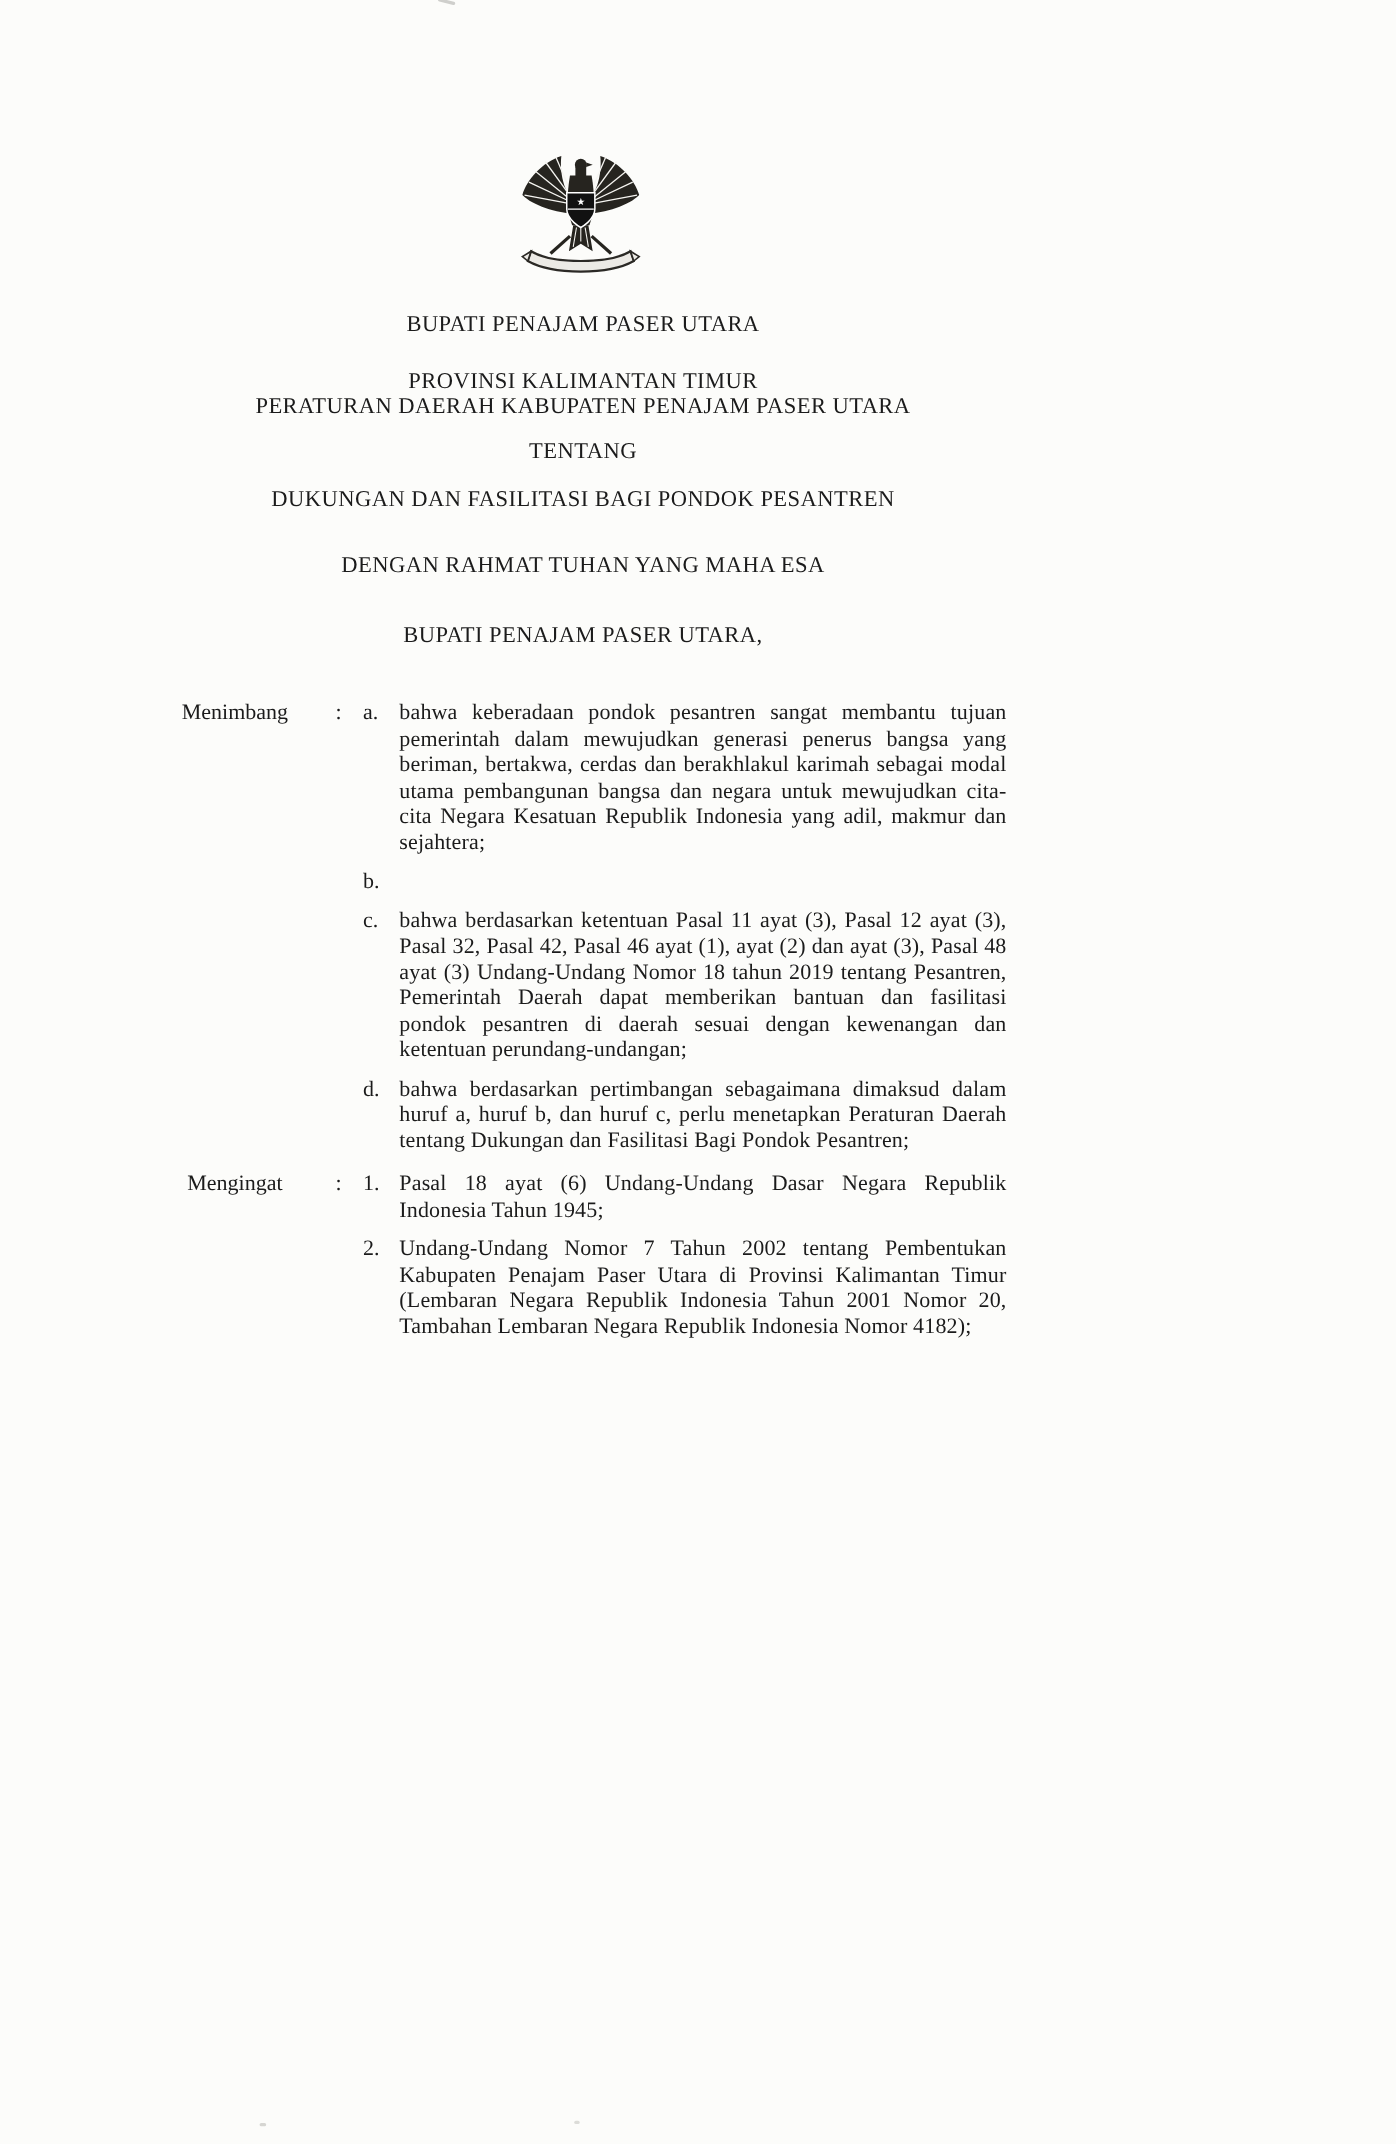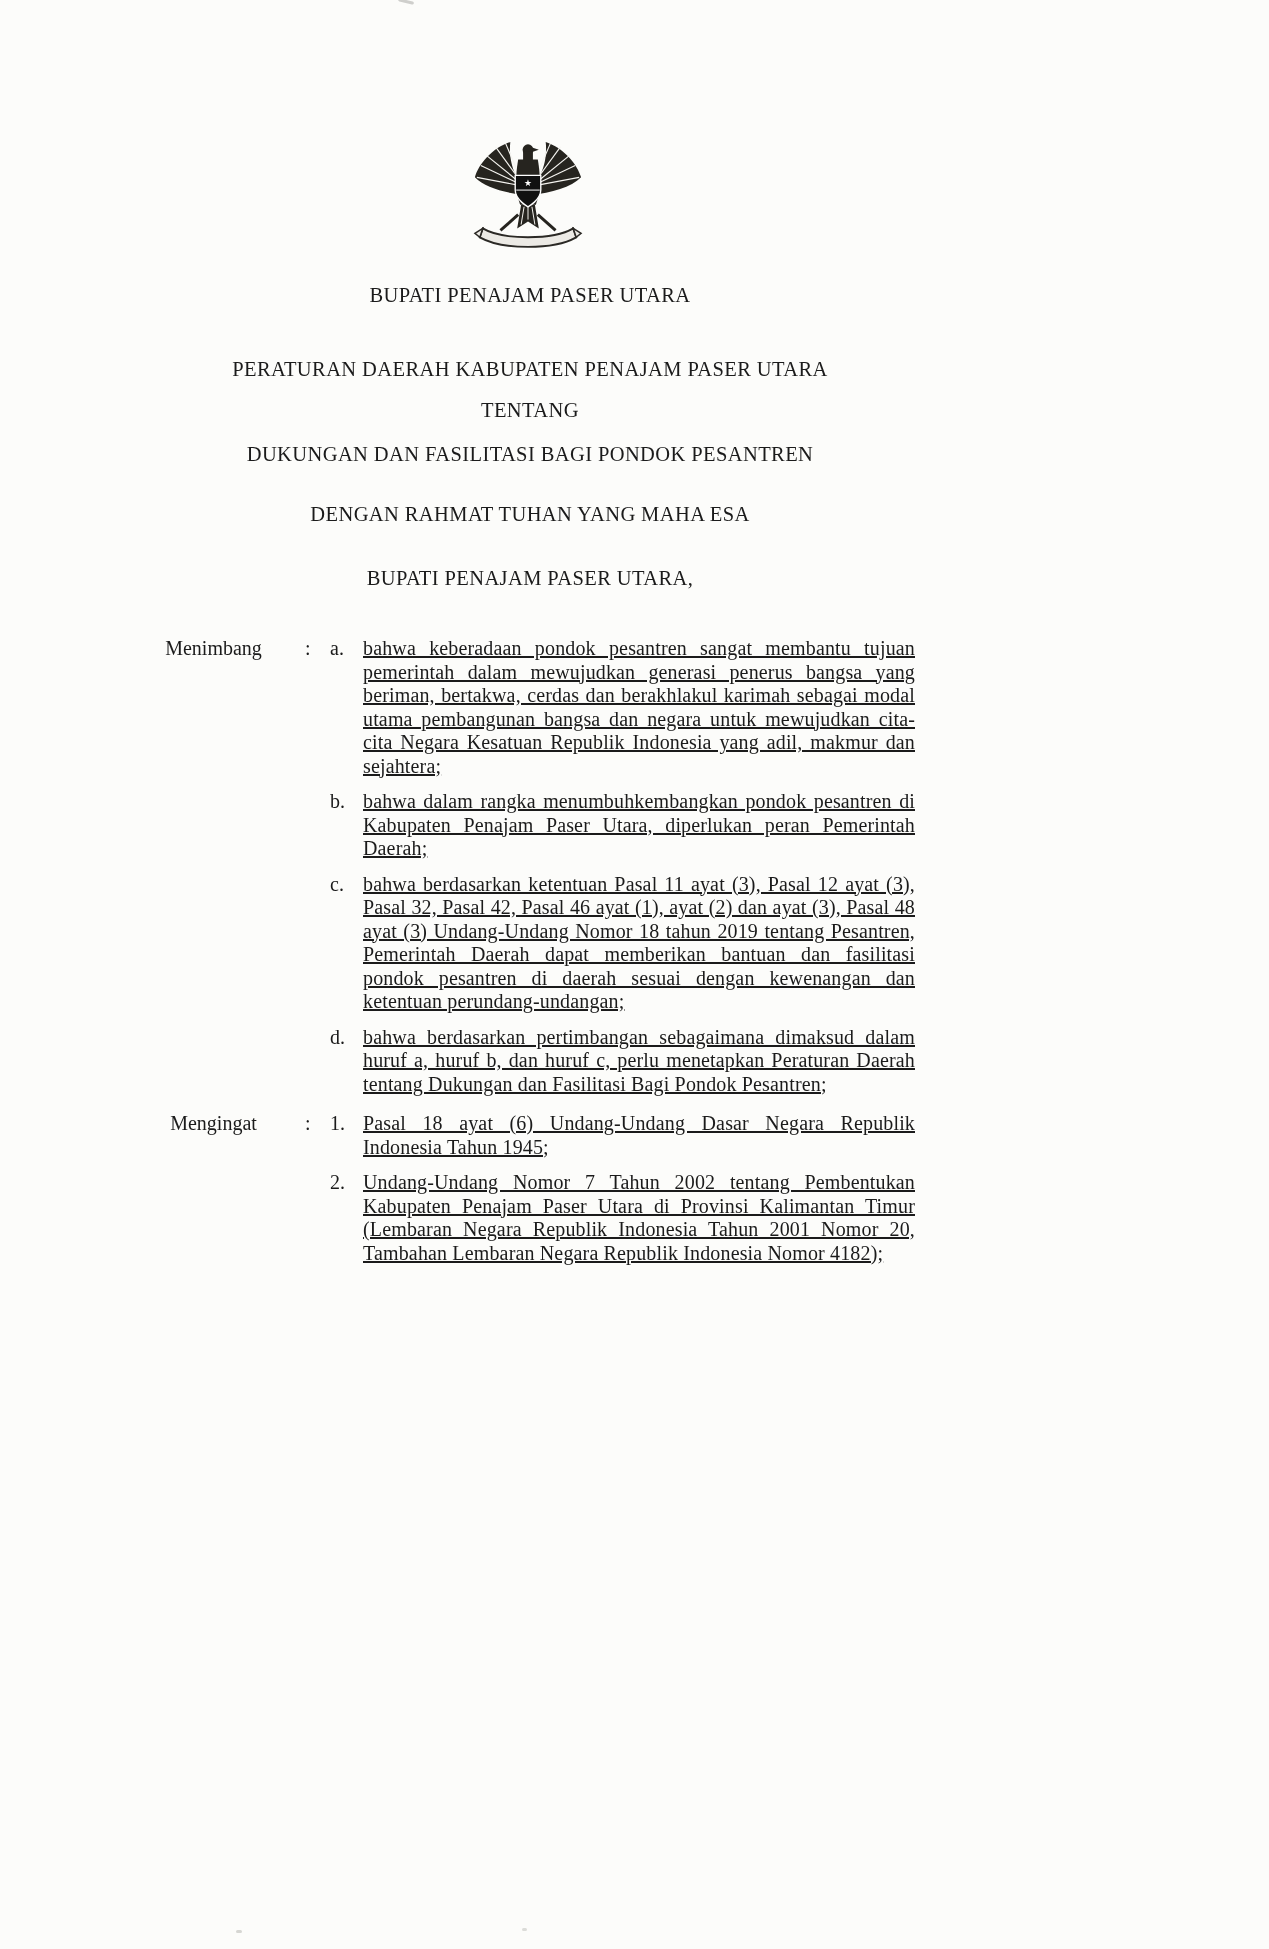--- a/index.html
+++ b/index.html
@@ -66,21 +66,21 @@
   }
   .row {
     display: grid;
     grid-template-columns: 183px 25px 33px 552px;
     margin-bottom: 12px;
   }
   .row.section-gap { margin-top: 16px; }
   .lbl   { text-align: center; }
   .colon { text-align: left; }
   .marker{ text-align: left; }
-  .txt   { text-align: justify; letter-spacing: 0.15px; text-decoration: underline; }
+  .txt   { text-align: justify; letter-spacing: 0.15px; }
 </style>
 </head>
 <body>
 
 <div class="page">
 
   <div class="artifact-top"></div>
   <div class="artifact-bottom"></div>
   <div class="artifact-bottom2"></div>
 
@@ -128,20 +128,21 @@
       <line x1="70" y1="80" x2="88" y2="96" stroke="#26241f" stroke-width="3"></line>
 
       <path d="M14,94 C34,106 86,106 106,94 L109,103 C86,116 34,116 11,103 Z" fill="#eceae5" stroke="#2b2925" stroke-width="2"></path>
       <path d="M14,94 L6,99 L11,103 Z" fill="#eceae5" stroke="#2b2925" stroke-width="1.5"></path>
       <path d="M106,94 L114,99 L109,103 Z" fill="#eceae5" stroke="#2b2925" stroke-width="1.5"></path>
     </svg>
   </div>
 
   <div class="hdr hdr-authority">
     <div>BUPATI PENAJAM PASER UTARA</div>
+    <div>PROVINSI KALIMANTAN TIMUR</div>
   </div>
 
   <div class="hdr hdr-regtitle">
     <div>PERATURAN DAERAH KABUPATEN PENAJAM PASER UTARA</div>
   </div>
 
   <div class="hdr hdr-tentang">TENTANG</div>
 
   <div class="hdr hdr-subject">DUKUNGAN DAN FASILITASI BAGI PONDOK PESANTREN</div>
 
@@ -155,21 +156,20 @@
       <div class="lbl">Menimbang</div>
       <div class="colon">:</div>
       <div class="marker">a.</div>
       <div class="txt">bahwa keberadaan pondok pesantren sangat membantu tujuan pemerintah dalam mewujudkan generasi penerus bangsa yang beriman, bertakwa, cerdas dan berakhlakul karimah sebagai modal utama pembangunan bangsa dan negara untuk mewujudkan cita-cita Negara Kesatuan Republik Indonesia yang adil, makmur dan sejahtera;</div>
     </div>
 
     <div class="row">
       <div class="lbl"></div>
       <div class="colon"></div>
       <div class="marker">b.</div>
-      <div class="txt">bahwa dalam rangka menumbuhkembangkan pondok pesantren di Kabupaten Penajam Paser Utara, diperlukan peran Pemerintah Daerah;</div>
     </div>
 
     <div class="row">
       <div class="lbl"></div>
       <div class="colon"></div>
       <div class="marker">c.</div>
       <div class="txt">bahwa berdasarkan ketentuan Pasal 11 ayat (3), Pasal 12 ayat (3), Pasal 32, Pasal 42, Pasal 46 ayat (1), ayat (2) dan ayat (3), Pasal 48 ayat (3) Undang-Undang Nomor 18 tahun 2019 tentang Pesantren, Pemerintah Daerah dapat memberikan bantuan dan fasilitasi pondok pesantren di daerah sesuai dengan kewenangan dan ketentuan perundang-undangan;</div>
     </div>
 
     <div class="row">

